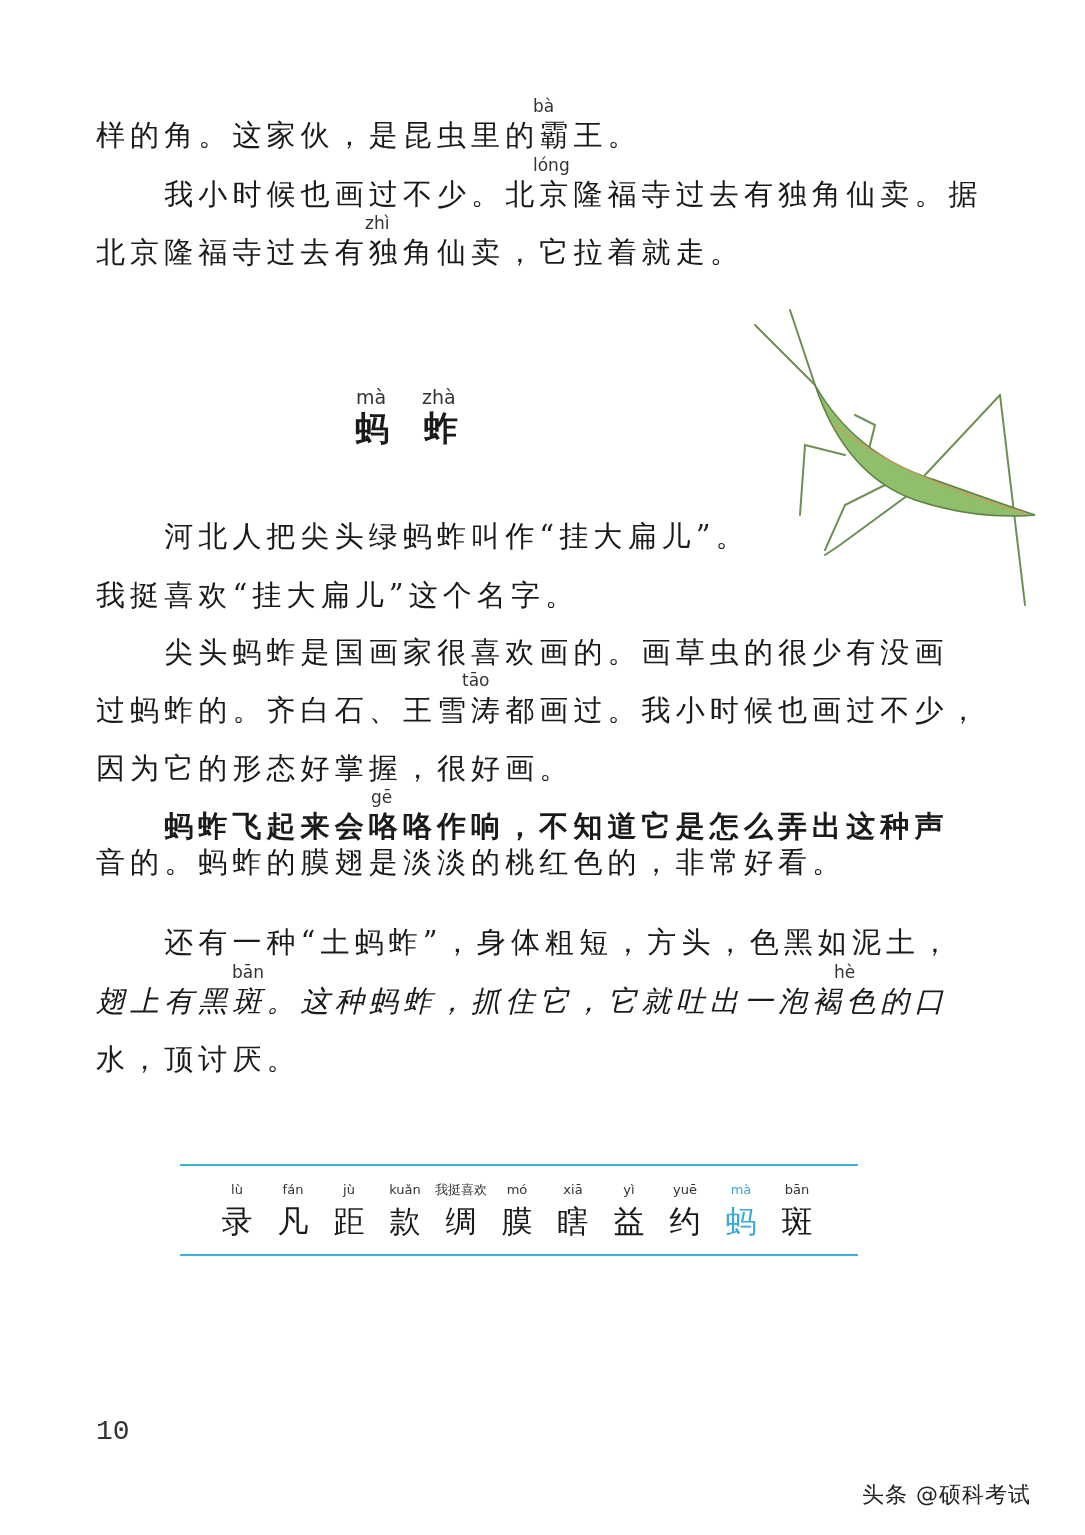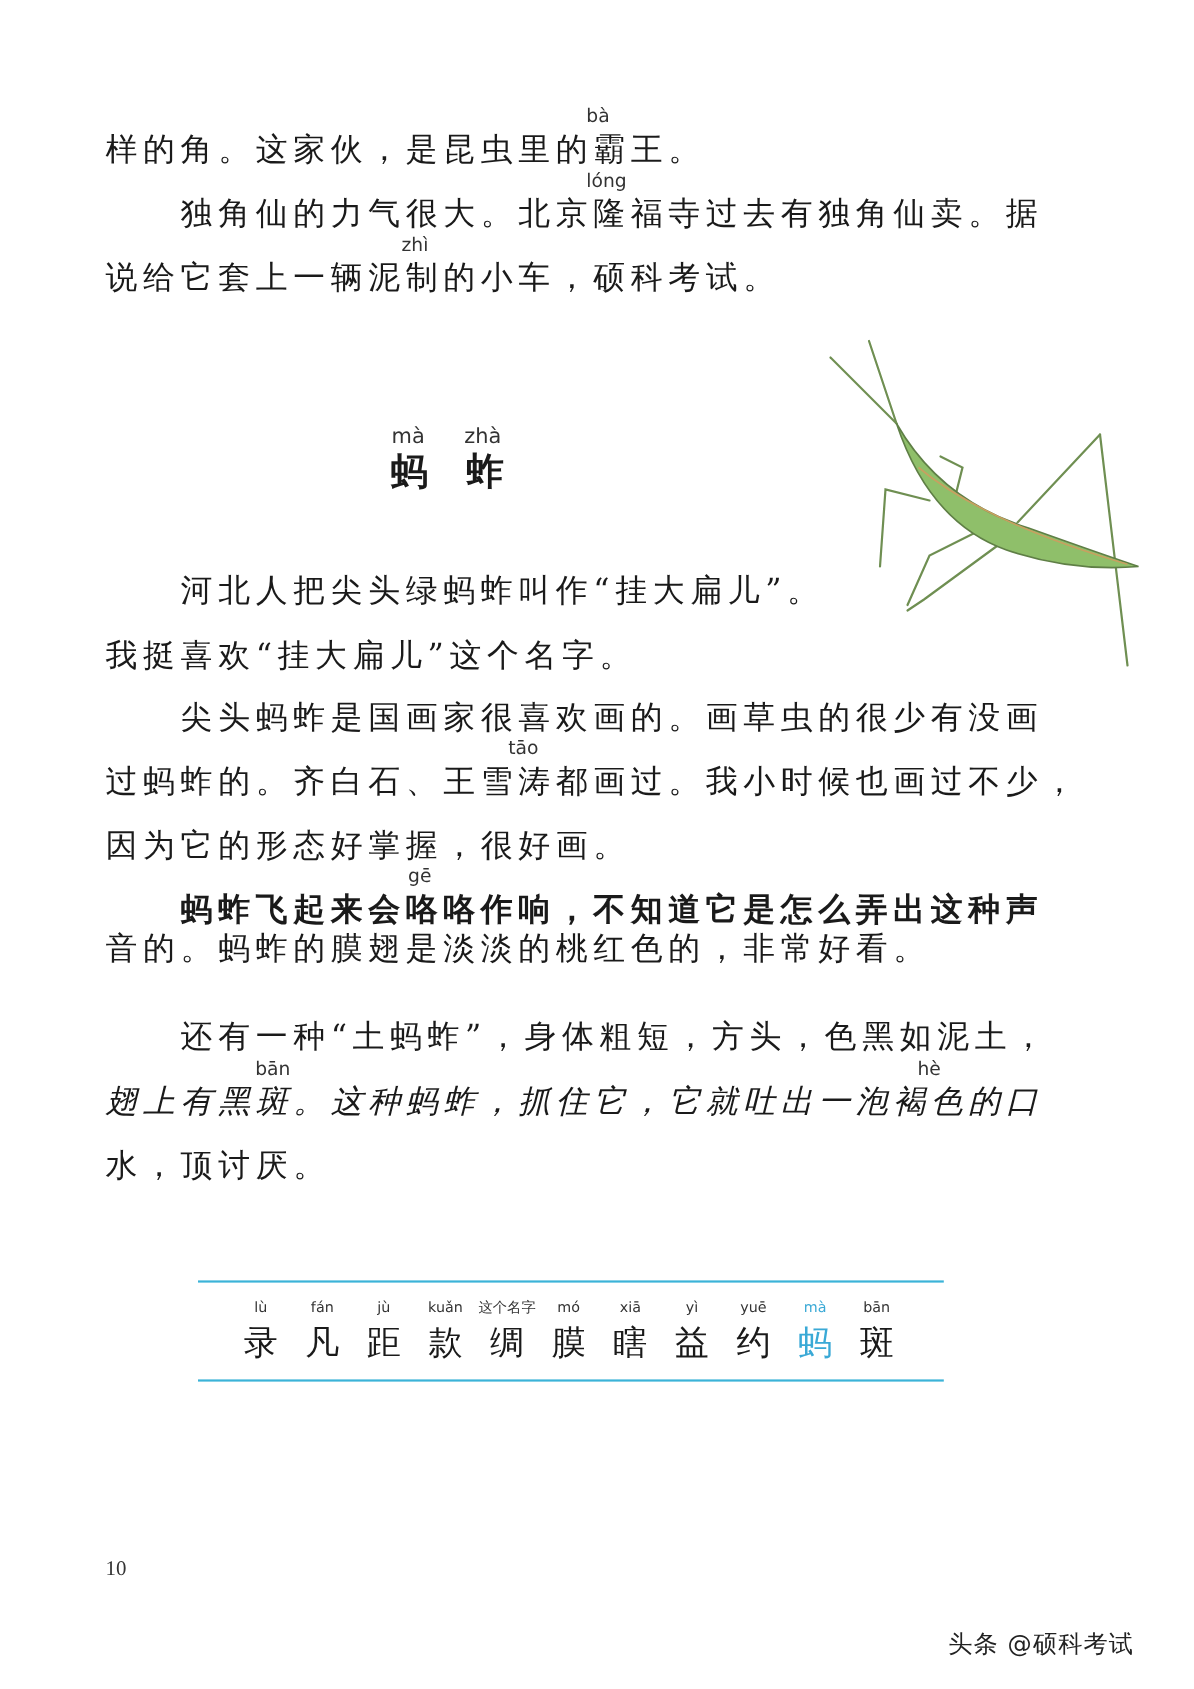--- a/index.html
+++ b/index.html
@@ -14,35 +14,35 @@
     position: absolute; font-family: "DejaVu Sans", "Liberation Sans", sans-serif; font-size: 17px; color: #333;
     letter-spacing: 0; line-height: 20px; white-space: nowrap;
   }
   .title-py { position: absolute; font-family: "DejaVu Sans", "Liberation Sans", sans-serif; font-size: 19px; color: #333; }
   .title-char { position: absolute; font-size: 34px; font-weight: bold; color: #1a1a1a; }
   .rule { position: absolute; left: 180px; width: 678px; height: 2px; background: #3bb3d8; }
   .vocab { position: absolute; text-align: center; width: 56px; }
   .vocab .vpy { font-family: "DejaVu Sans", "Liberation Sans", sans-serif; font-size: 13px; color: #333; height: 22px; line-height: 22px; }
   .vocab .vch { font-size: 31px; line-height: 40px; color: #1a1a1a; }
   .vocab.hl .vpy, .vocab.hl .vch { color: #3aa9d6; }
-  .page-num { position: absolute; left: 96px; top: 1416px; font-family: Liberation Serif, serif; font-size: 19px; color: #333; }
+  .page-num { position: absolute; left: 96px; top: 1416px; font-family: Liberation Mono, monospace; font-size: 28px; color: #333; }
   .watermark { position: absolute; left: 862px; top: 1480px; font-family: "DejaVu Sans", "Liberation Sans", sans-serif; font-size: 22px; color: #222; letter-spacing: 1px; }
   .insect { position: absolute; left: 745px; top: 305px; width: 300px; height: 310px; }
 </style>
 </head>
 <body>
 
 <div class="py" style="left:533px;top:96px;">bà</div>
 <div class="line" style="top:115px;">样的角。这家伙，是昆虫里的霸王。</div>
 
 <div class="py" style="left:533px;top:155px;">lóng</div>
-<div class="line" style="top:174px;">　　独角仙的力气很大。北京隆福寺过去有独角仙卖。据</div>
+<div class="line" style="top:174px;">　　我小时候也画过不少。北京隆福寺过去有独角仙卖。据</div>
 
 <div class="py" style="left:365px;top:213px;">zhì</div>
-<div class="line" style="top:232px;">说给它套上一辆泥制的小车，硕科考试。</div>
+<div class="line" style="top:232px;">北京隆福寺过去有独角仙卖，它拉着就走。</div>
 
 <svg class="insect" viewBox="0 0 300 310">
   <g stroke="#6f8f52" stroke-width="2" fill="none" stroke-linecap="round">
     <path d="M70 80 L10 20"></path>
     <path d="M70 80 L45 5"></path>
     <path d="M100 150 L60 140 L55 210"></path>
     <path d="M120 160 L130 120 L110 110"></path>
     <path d="M180 170 L255 90"></path>
     <path d="M255 90 L280 300"></path>
     <path d="M170 185 L95 240 L80 250"></path>
@@ -83,21 +83,21 @@
   </div>
 <div class="vocab" style="left:321px;top:1179px;">
     <div class="vpy">jù</div>
     <div class="vch">距</div>
   </div>
 <div class="vocab" style="left:377px;top:1179px;">
     <div class="vpy">kuǎn</div>
     <div class="vch">款</div>
   </div>
 <div class="vocab" style="left:433px;top:1179px;">
-    <div class="vpy">这个名字</div>
+    <div class="vpy">我挺喜欢</div>
     <div class="vch">绸</div>
   </div>
 <div class="vocab" style="left:489px;top:1179px;">
     <div class="vpy">mó</div>
     <div class="vch">膜</div>
   </div>
 <div class="vocab" style="left:545px;top:1179px;">
     <div class="vpy">xiā</div>
     <div class="vch">瞎</div>
   </div>

